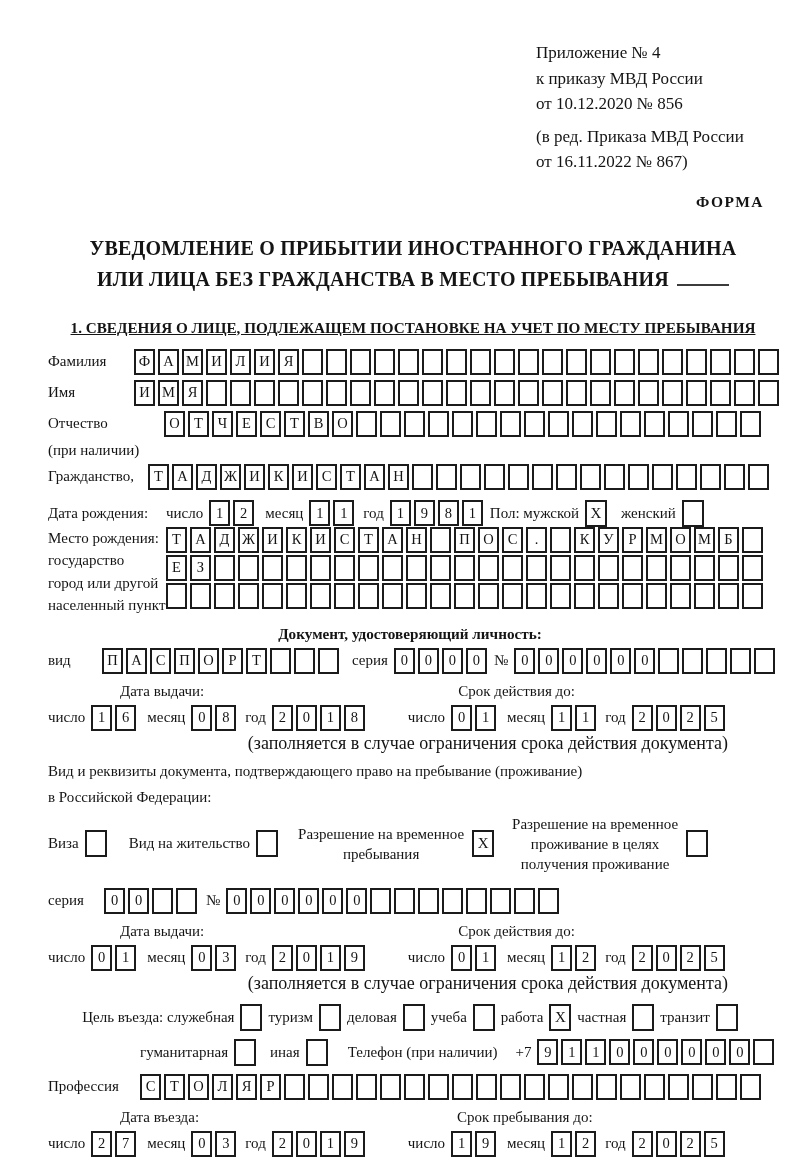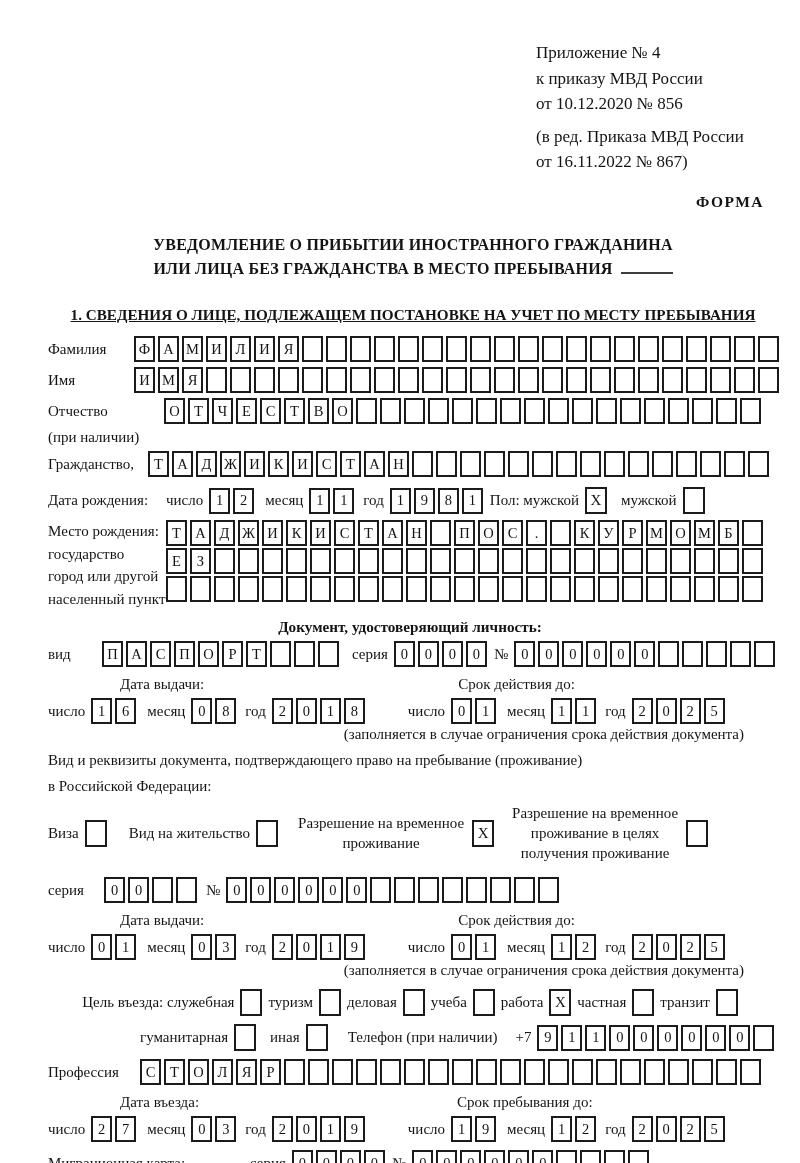--- a/index.html
+++ b/index.html
@@ -8,43 +8,43 @@
     font-family:"Liberation Serif","DejaVu Serif",serif;
     box-sizing:border-box;padding:40px 22px 16px 48px;
     overflow:hidden;position:relative;margin:0 auto;
   }
   
   .appendix{margin-left:auto;width:242px;font-size:17px;line-height:1.5;}
   .appendix div{white-space:nowrap;}
   .appendix .sub{margin-top:7px;}
   .forma{text-align:right;font-weight:bold;font-size:15.5px;letter-spacing:1.5px;margin-top:18px;padding-right:14px;}
   
-  .title{text-align:center;font-weight:bold;font-size:16px;line-height:1.55;margin-top:22px;letter-spacing:.2px;}
+  .title{text-align:center;font-weight:bold;font-size:20px;line-height:1.55;margin-top:22px;letter-spacing:.2px;}
   .blank-line{display:inline-block;width:52px;border-bottom:2px solid #3c3c3c;height:12px;margin-left:8px;}
   .sec{font-weight:bold;font-size:15.2px;margin-top:24px;text-align:center;white-space:nowrap;text-decoration:underline;}
   
   #form{margin-top:12px;}
   .line{display:flex;align-items:center;margin-top:5px;white-space:nowrap;}
   .lbl{flex:0 0 auto;font-size:15px;margin-right:6px;}
   .cells{display:inline-flex;flex:0 0 auto;}
   .cell{width:21px;height:26px;border:2px solid #1b1b1b;box-sizing:border-box;margin-right:3px;
         display:inline-flex;align-items:center;justify-content:center;font-size:14.5px;flex:0 0 auto;}
   .cbox{width:22px;height:27px;border:2px solid #1b1b1b;box-sizing:border-box;margin-right:6px;flex:0 0 auto;
         display:inline-flex;align-items:center;justify-content:center;font-size:15px;}
   .gap{flex:0 0 auto;display:inline-block;}
   .mlt{flex:0 0 auto;font-size:15px;line-height:20px;text-align:center;margin-right:8px;}
   .line.cb{justify-content:center;font-weight:bold;margin-top:8px;}
   .line.cb .lbl{font-size:15.2px;}
   .line.fnote{justify-content:flex-end;padding-right:34px;margin-top:2px;}
-  .line.fnote .lbl{font-size:15px;margin-right:0;}
+  .line.fnote .lbl{font-size:18px;margin-right:16px;}
   .line.plain{margin-top:9px;}
   .line.permits{align-items:center;margin-top:8px;}
   .line.permits .lbl{line-height:27px;}
   .line.hdr2{margin-top:9px;}
-  .group{display:flex;margin-top:6px;align-items:flex-start;}
+  .group{display:flex;align-items:flex-start;}
   .glabel{flex:0 0 auto;font-size:15px;line-height:22.5px;}
   .grows{flex:1 1 auto;}
   .grow-line{display:flex;white-space:nowrap;margin-top:2px;}
   .grow-line:first-child{margin-top:0;}
 </style>
 </head>
 <body>
 
 <div class="page">
 
@@ -208,21 +208,21 @@
         </span>
         <span class="lbl" style="margin-left: 6px;">год</span>
         <span class="cells">
           <span class="cell">1</span>
           <span class="cell">9</span>
           <span class="cell">8</span>
           <span class="cell">1</span>
         </span>
         <span class="lbl" style="margin-left: 4px;">Пол: мужской</span>
         <span class="cbox">X</span>
-        <span class="lbl" style="margin-left: 8px;">мужской</span>
+        <span class="lbl" style="margin-left: 8px;">женский</span>
         <span class="cbox"></span>
       </div>
       <div class="group">
         <div class="glabel" style="width: 118px;">
           <div>Место рождения:</div>
           <div>государство</div>
           <div>город или другой</div>
           <div>населенный пункт</div>
         </div>
         <div class="grows">
@@ -408,21 +408,21 @@
       </div>
       <div class="line permits">
         <span class="lbl">Виза</span>
         <span class="cbox"></span>
         <span class="gap" style="width: 16px;"></span>
         <span class="lbl">Вид на жительство</span>
         <span class="cbox"></span>
         <span class="gap" style="width: 14px;"></span>
         <span class="mlt">
           <div>Разрешение на временное</div>
-          <div>проживание</div>
+          <div>пребывания</div>
         </span>
         <span class="cbox">X</span>
         <span class="gap" style="width: 12px;"></span>
         <span class="mlt">
           <div>Разрешение на временное</div>
           <div>проживание в целях</div>
           <div>получения проживание</div>
         </span>
         <span class="cbox"></span>
       </div>

